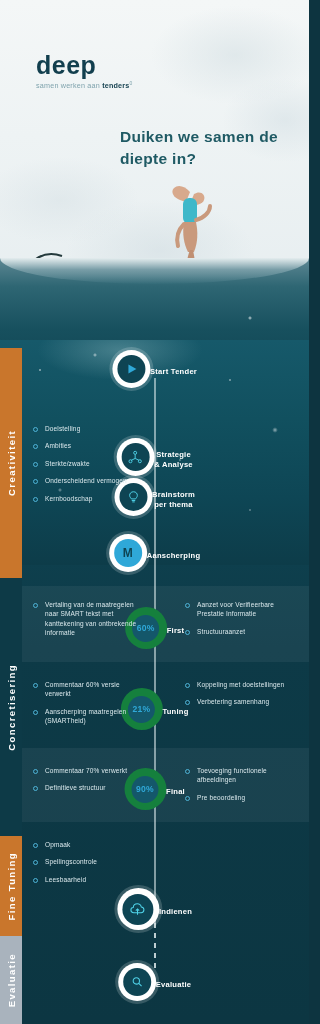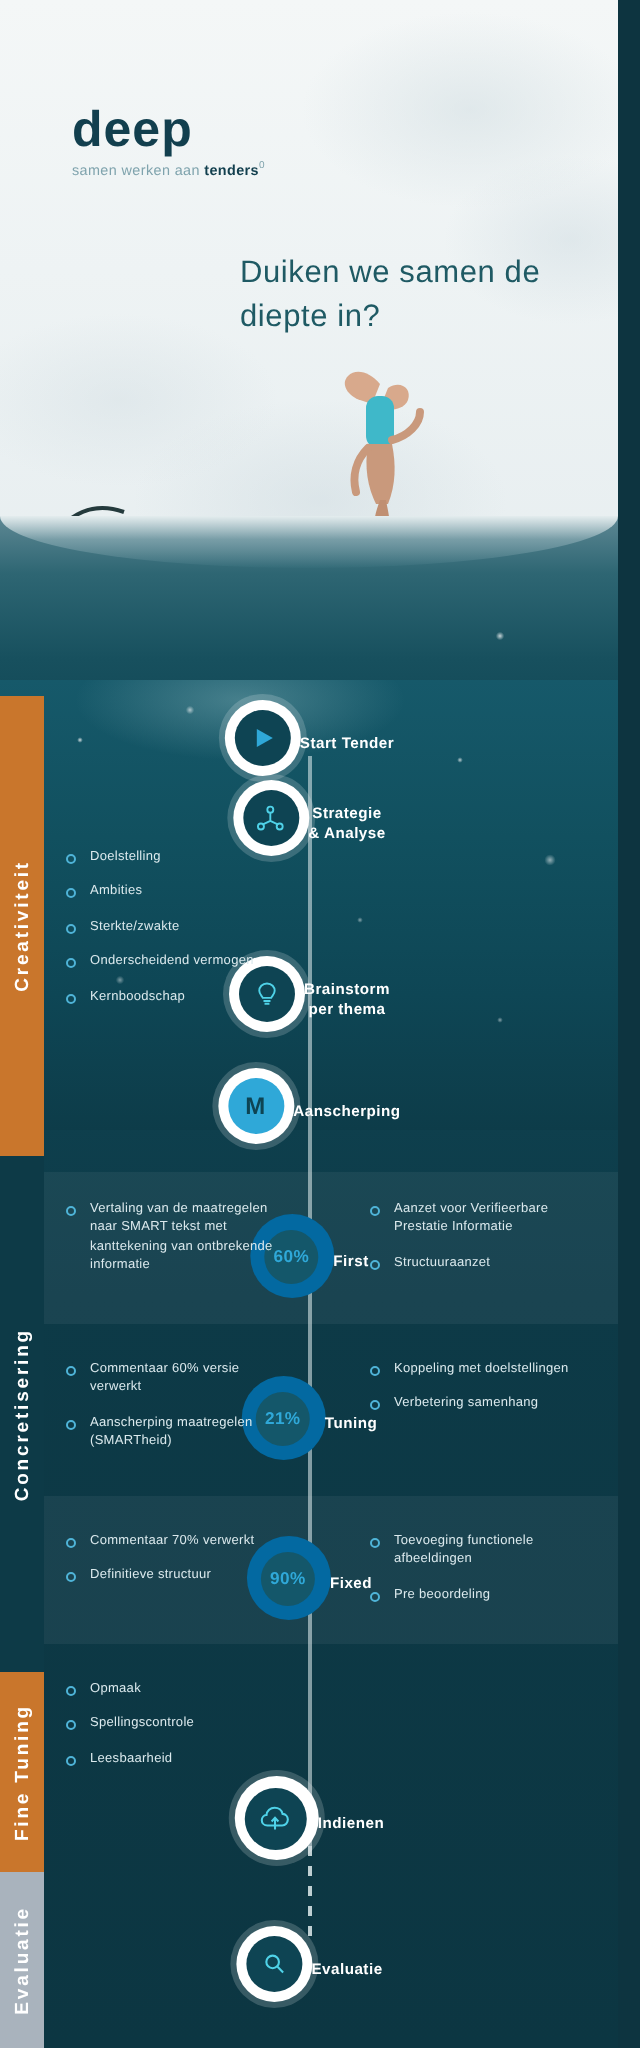--- a/index.html
+++ b/index.html
@@ -50,21 +50,21 @@
     white-space: nowrap;
   }
   .logo-tag b { color: #123f4e; font-weight: 700; }
   .logo-tag sup { font-size: 5px; color: #7fa3ad; }
 
   .headline {
     position: absolute;
     left: 120px; top: 126px;
     width: 175px;
     font-size: 15.5px;
-    font-weight: 400;
+    font-weight: 700;
     line-height: 1.42;
     color: #1f5a64;
     letter-spacing: .3px;
   }
 
   
   .diver { position: absolute; left: 160px; top: 178px; width: 60px; height: 110px; }
   .boat  { position: absolute; left: 0px;  top: 240px; width: 120px; height: 45px; }
 
   
@@ -180,21 +180,21 @@
     text-align: center;
     line-height: 1.25;
     letter-spacing: .25px;
     white-space: pre-line;
   }
 
   
   .ring {
     width: 42px; height: 42px;
     border-radius: 50%;
-    background: #0369a1;
+    background: #15803d;
     display: flex; align-items: center; justify-content: center;
   }
   .ring-hole {
     width: 27px; height: 27px;
     border-radius: 50%;
     background: #14576a;
     display: flex; align-items: center; justify-content: center;
     font-size: 8.6px;
     font-weight: 700;
     color: #2fa8d8;
@@ -300,21 +300,21 @@
     <div class="node-circle">
       <div class="node-inner">
         <svg width="14" height="14" viewBox="0 0 14 14">
             <polygon points="4,2.5 12,7 4,11.5" fill="#2fa8d8"></polygon>
           </svg>
       </div>
     </div>
     <div class="node-label">Start Tender</div>
   </div>
 
-  <div class="node" style="top:390px">
+  <div class="node" style="top:438px">
     <div class="node-circle">
       <div class="node-inner">
         <svg width="15" height="15" viewBox="0 0 16 16" stroke="#4fd2e8" stroke-width="1" fill="none">
           <circle cx="8" cy="3" r="1.6"></circle>
             <circle cx="3" cy="12" r="1.6"></circle>
             <circle cx="13" cy="12" r="1.6"></circle>
           <path d="M8 4.6 L8 9 M8 9 L3.8 11 M8 9 L12.2 11"></path>
         </svg>
       </div>
     </div>
@@ -355,21 +355,21 @@
     <div class="ring">
       <div class="ring-hole">21%</div>
     </div>
     <div class="node-label">Tuning</div>
   </div>
 
   <div class="node" style="top:768px">
     <div class="ring">
       <div class="ring-hole">90%</div>
     </div>
-    <div class="node-label">Fixed</div>
+    <div class="node-label">Final</div>
   </div>
 
   <div class="node" style="top:888px">
     <div class="node-circle" style="width:42px;height:42px">
       <div class="node-inner" style="width:31px;height:31px">
         <svg width="17" height="17" viewBox="0 0 18 18" stroke="#4fd2e8" stroke-width="1.1" fill="none">
           <path d="M4.6 12.4 C2.8 12.4 1.6 11.1 1.6 9.6 C1.6 8.2 2.7 7 4.1 6.9 C4.3 4.7 6.1 3 8.4 3 C10.5 3 12.2 4.4 12.6 6.3 C14.2 6.4 15.4 7.7 15.4 9.3 C15.4 11 14.1 12.4 12.4 12.4 Z"></path>
           <path d="M8.6 14.6 L8.6 8.6 M6.8 10.3 L8.6 8.4 L10.4 10.3"></path>
         </svg>
       </div>

